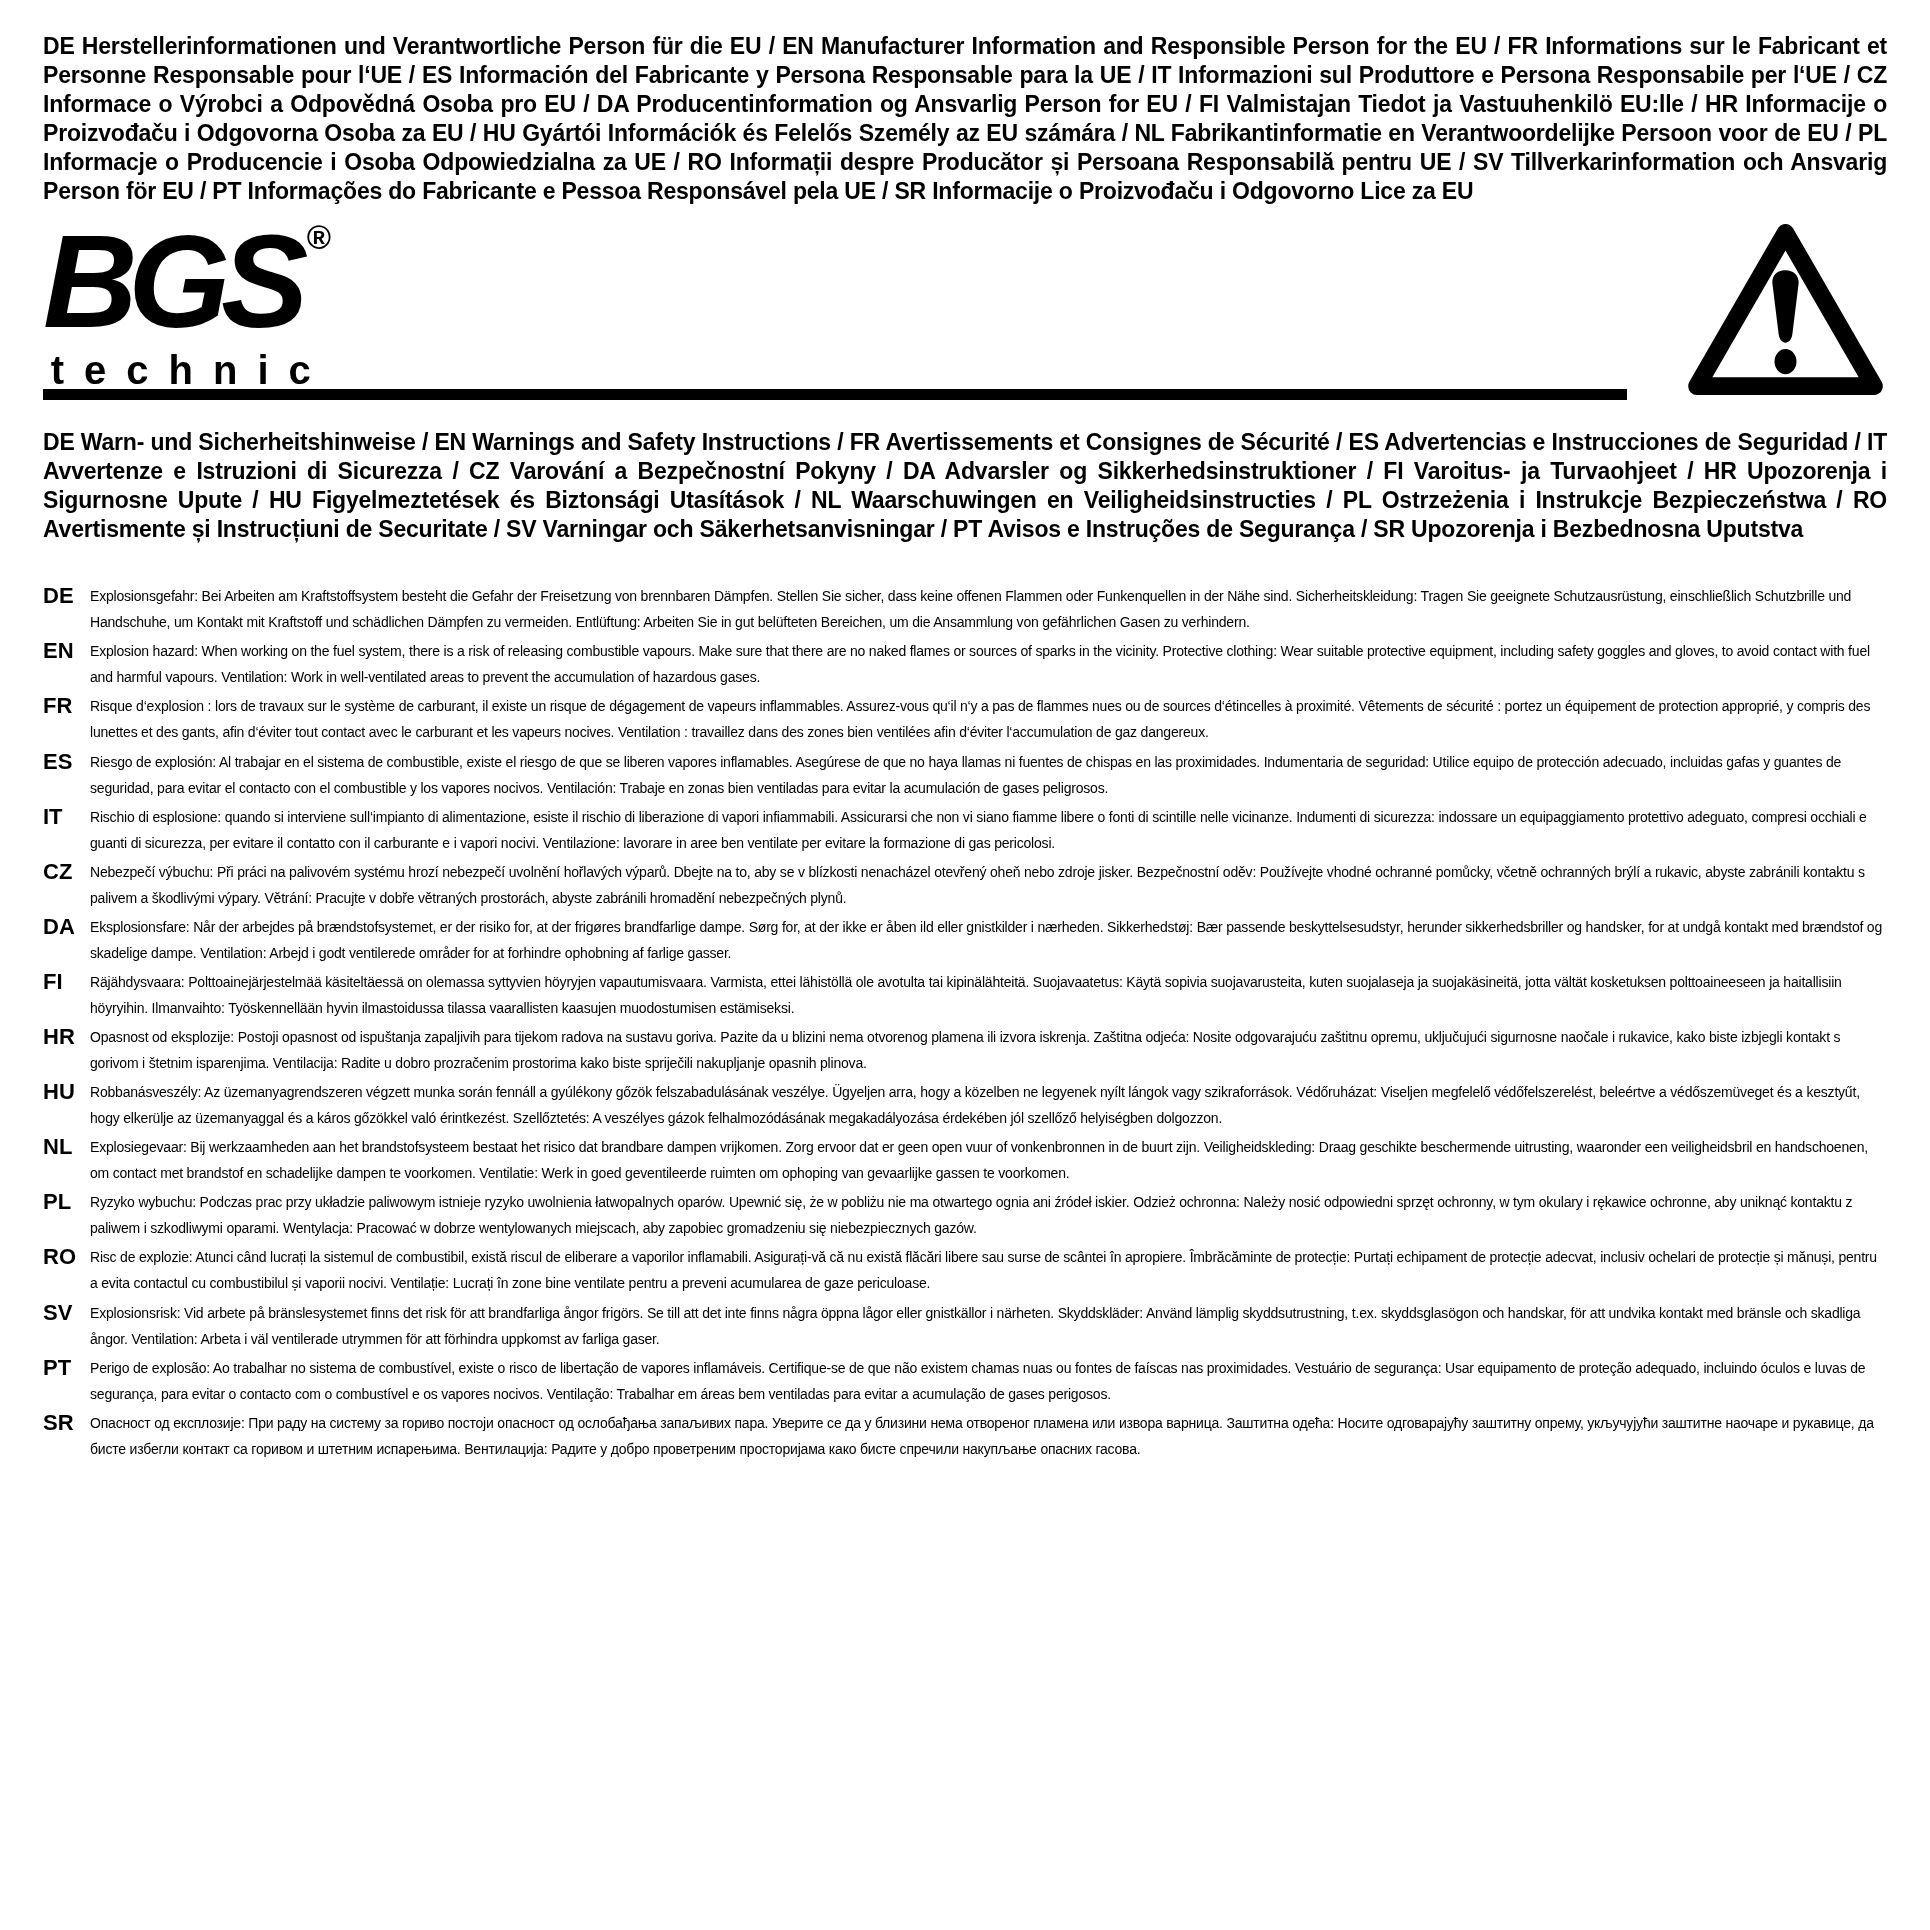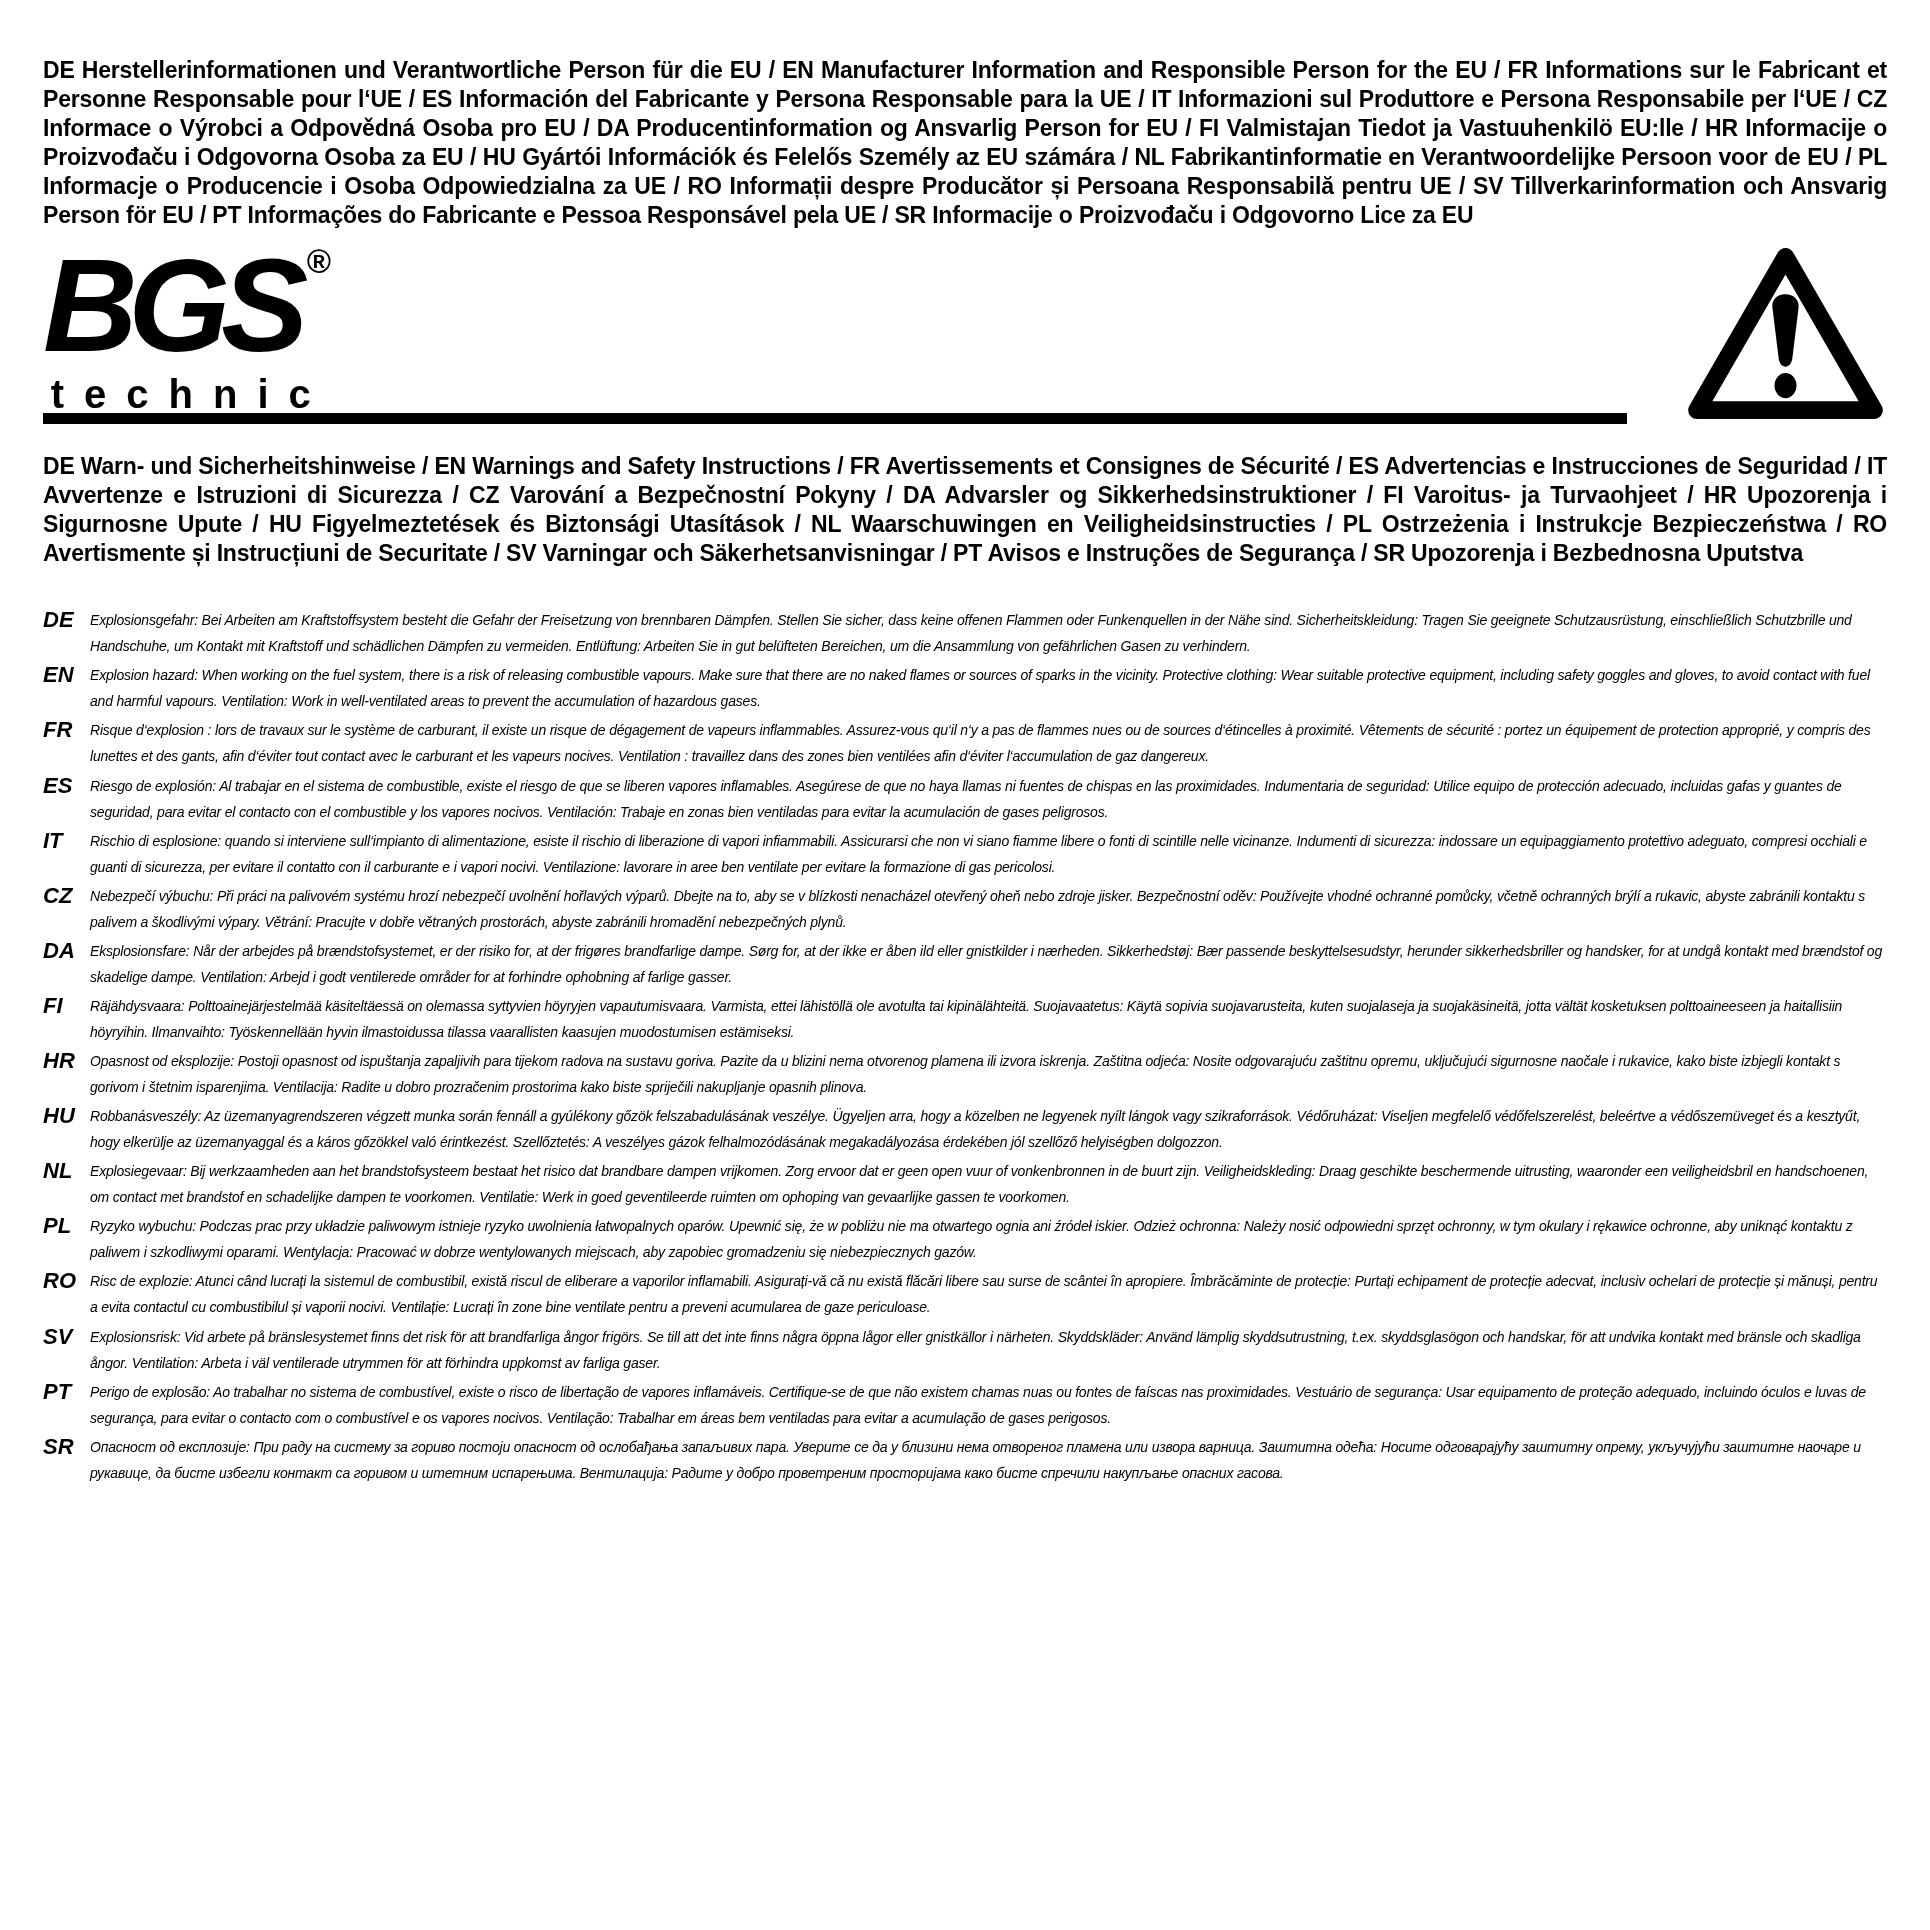--- a/index.html
+++ b/index.html
@@ -2,21 +2,21 @@
 <html style="font-size:12.5px"><head>
 <meta charset="utf-8">
 <style>
   * { margin:0; padding:0; box-sizing:border-box; }
   html,body { background:#ffffff; }
   .page {
     position:relative;
     width:1930px; height:1930px;
     background:#ffffff; color:#000000;
     font-family:"Liberation Sans", sans-serif;
-    padding:56px 43px 0 43px;
+    padding:32px 43px 0 43px;
     overflow:hidden;
   }
   .hdr {
     font-weight:bold;
     font-size:23px;
     line-height:29px;
     text-align:justify;
     letter-spacing:-0.2px;
   }
   
@@ -47,21 +47,20 @@
   .tri { position:absolute; right:1.6px; top:7.8px; width:199px; height:173px; }
   .rule { position:absolute; left:0; bottom:0; width:1584px; height:11px; background:#000; }
   
   .hdr2 { margin-top:28px; }
   
   .warnings { margin-top:39px; }
   .warning-row {
     display:grid;
     grid-template-columns:47px 1fr;
     margin-bottom:3.1px;
-    font-style:italic;
   }
   .warning-row .code {
     font-weight:bold;
     font-size:22px; line-height:26px;
   }
   .warning-row .wtext {
     font-size:14px; line-height:26px;
     letter-spacing:-0.2px;
     text-align:left;
   }

